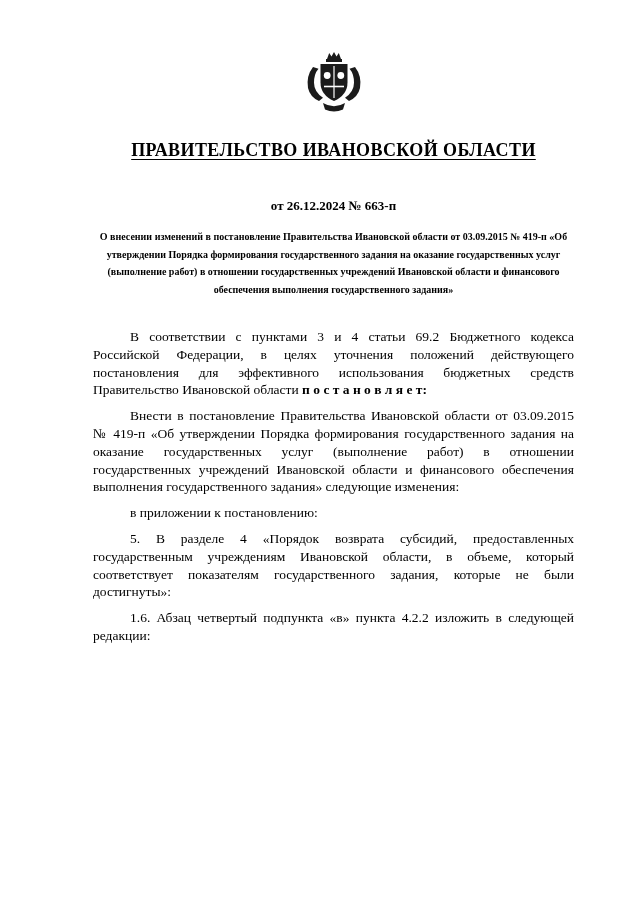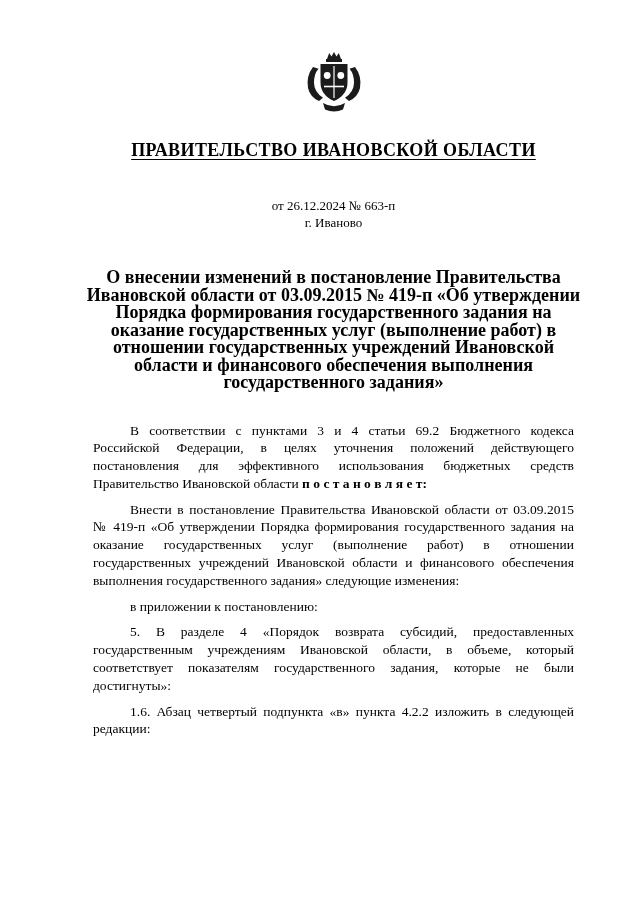--- a/index.html
+++ b/index.html
@@ -38,27 +38,27 @@
     margin: 14px 0 0 0;
     text-align: center;
     font-size: 16.5px;
     font-weight: bold;
     letter-spacing: 3px;
   }
   .meta {
     margin-top: 36px;
     text-align: center;
     font-size: 13px;
-    font-weight: normal;
+    font-weight: bold;
     line-height: 17px;
   }
   .doc-title {
-    margin-top: 38px;
+    margin-top: 14px;
     text-align: center;
-    font-size: 18px;
+    font-size: 10px;
     font-weight: bold;
     line-height: 17.5px;
   }
   .doc-body {
     margin-top: 30px;
     font-size: 13.5px;
     line-height: 17.8px;
     text-align: justify;
   }
   .doc-body p {
@@ -92,21 +92,20 @@
 
       <path d="M24 53 q11 6.5 22 0 l-2 6.5 q-9 4 -18 0 z" fill="#1b1b1b"></path>
     </svg>
   </div>
 
   <h1 class="org-name">ПРАВИТЕЛЬСТВО ИВАНОВСКОЙ ОБЛАСТИ</h1>
 
 
   <div class="meta">
     <div>от 26.12.2024 № 663-п</div>
-    <div>г. Иваново</div>
   </div>
 
   <div class="doc-title">О внесении изменений в постановление Правительства Ивановской области от 03.09.2015 № 419-п «Об утверждении Порядка формирования государственного задания на оказание государственных услуг (выполнение работ) в отношении государственных учреждений Ивановской области и финансового обеспечения выполнения государственного задания»</div>
 
   <div class="doc-body">
     <p><span>В соответствии с пунктами 3 и 4 статьи 69.2 Бюджетного кодекса Российской Федерации, в целях уточнения положений действующего постановления для эффективного использования бюджетных средств Правительство Ивановской области </span><span class="resolve">п о с т а н о в л я е т:</span></p>
     <p>Внести в постановление Правительства Ивановской области от 03.09.2015 № 419-п «Об утверждении Порядка формирования государственного задания на оказание государственных услуг (выполнение работ) в отношении государственных учреждений Ивановской области и финансового обеспечения выполнения государственного задания» следующие изменения:</p>
     <p>в приложении к постановлению:</p>
     <p>5. В разделе 4 «Порядок возврата субсидий, предоставленных государственным учреждениям Ивановской области, в объеме, который соответствует показателям государственного задания, которые не были достигнуты»:</p>
     <p>1.6. Абзац четвертый подпункта «в» пункта 4.2.2 изложить в следующей редакции:</p>

